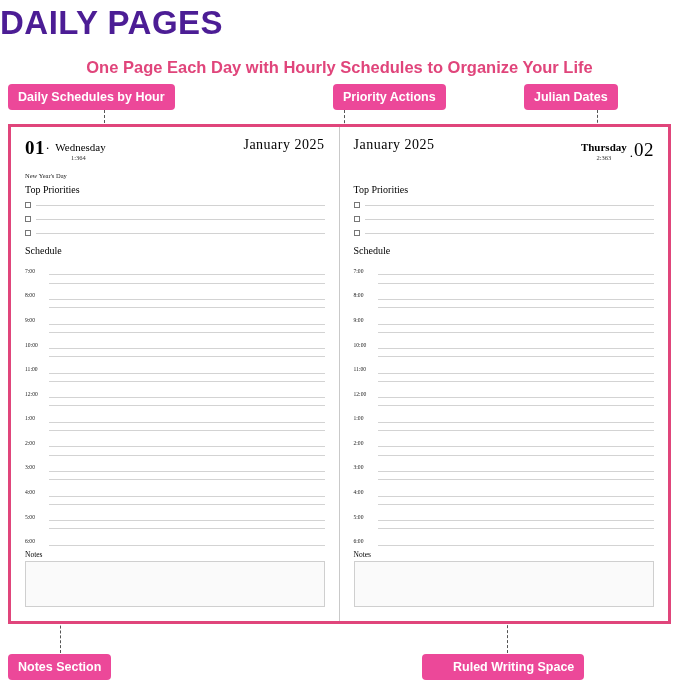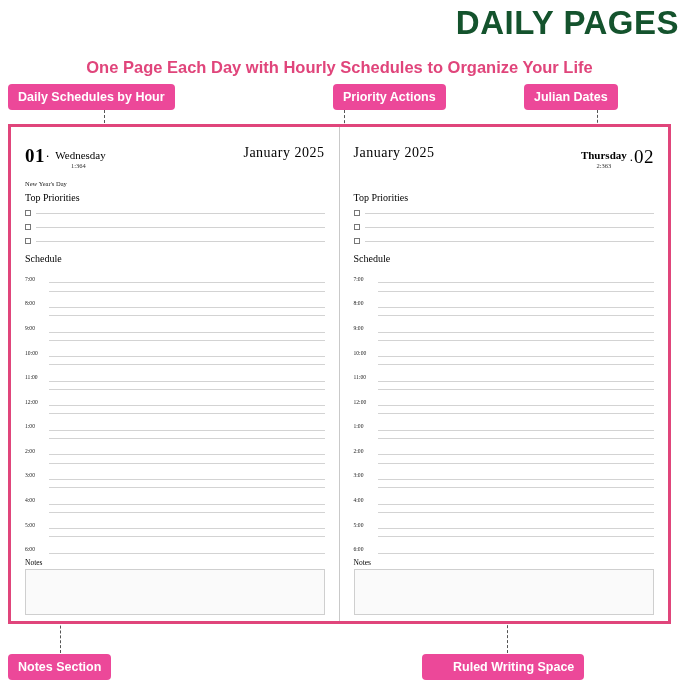--- a/index.html
+++ b/index.html
@@ -5,22 +5,22 @@
   * { box-sizing: border-box; }
   html, body { margin:0; padding:0; }
   body {
     width: 679px; height: 684px;
     background: #ffffff;
     font-family: "Liberation Serif", serif;
     position: relative;
     overflow: hidden;
   }
   .header-title {
-    text-align: right;
-    color: #14532d;
+    text-align: left;
+    color: #4c1d95;
     font-family: "Liberation Sans", sans-serif;
     font-weight: bold;
     font-size: 33px;
     letter-spacing: 0.5px;
     margin-top: 4px;
   }
   .header-sub {
     text-align: center;
     color: #e0457b;
     font-family: "Liberation Sans", sans-serif;
@@ -59,21 +59,21 @@
     left: 8px; top: 124px;
     width: 663px; height: 500px;
     border: 3px solid #e0457b;
     background: #fff;
     display: flex;
   }
   .page {
     position: relative;
     width: 50%;
     height: 100%;
-    padding: 18px 14px 10px 14px;
+    padding: 10px 14px 10px 14px;
   }
   .page.left { border-right: 1px solid #c9c9c9; }
 
   .page-head {
     display: flex;
     align-items: flex-start;
     justify-content: space-between;
     height: 34px;
   }
   .daynum {
@@ -334,21 +334,21 @@
         </div>
     </div>
 
     <div class="notes-label">Notes</div>
     <div class="notes-box"></div>
   </div>
 
   <div class="page right">
     <div class="page-head page-head-right">
       <div class="monthyear">January 2025</div>
-      <div style="display:flex; align-items:center;">
+      <div style="display:flex; align-items:flex-end;">
         <span style="display:inline-block; text-align:center;">
           <span class="right-day">Thursday</span>
           <div class="julian">2:363</div>
         </span>
         <span style="font-size:13px; margin:0 1px 0 3px;">.</span>
         <span class="right-num" style="margin-left:0;">02</span>
       </div>
     </div>
 
     <div class="holiday">&nbsp;</div>

